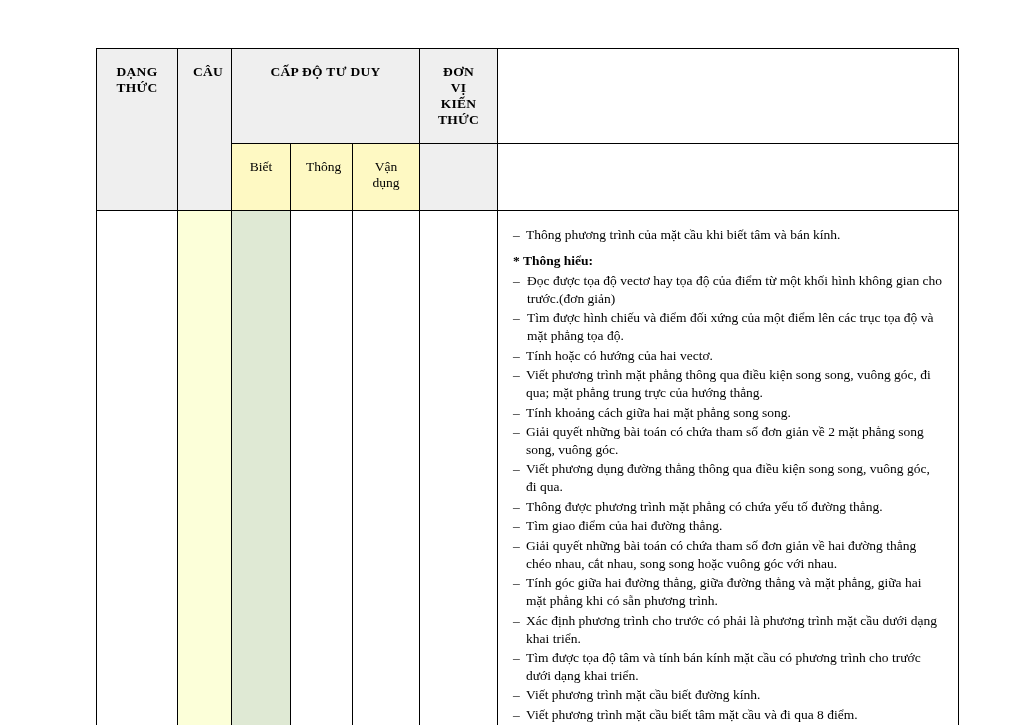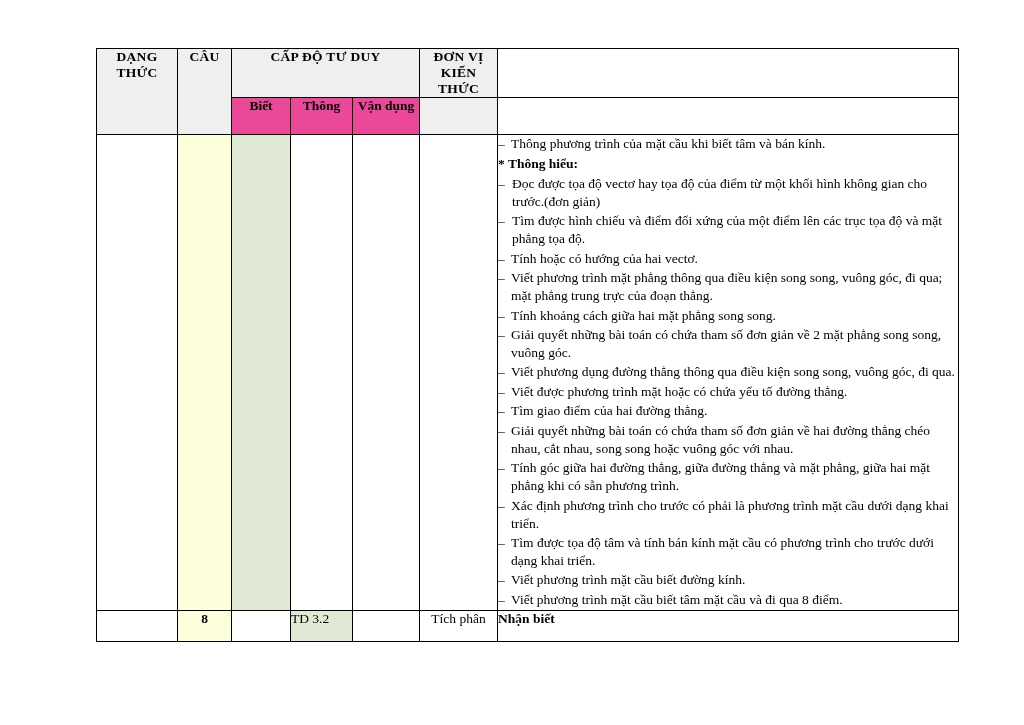--- a/index.html
+++ b/index.html
@@ -22,21 +22,21 @@
   }
   table.matrix {
     border-collapse: collapse;
     table-layout: fixed;
     width: 862px;
     font-size: 13.5px;
   }
   table.matrix td, table.matrix th {
     border: 1px solid #000000;
     vertical-align: top;
-    padding: 0;
+    padding: 15px;
   }
   
   col.c-dang { width: 81px; }
   col.c-cau  { width: 54px; }
   col.c-biet { width: 59px; }
   col.c-hieu { width: 62px; }
   col.c-van  { width: 67px; }
   col.c-donvi{ width: 78px; }
   col.c-noi  { width: 461px; }
 
@@ -45,22 +45,22 @@
     background: #efefef;
     text-align: center;
     font-weight: bold;
     vertical-align: middle;
     letter-spacing: .3px;
   }
   .hdr-tall {
     height: 82px;
   }
   .hdr-sub {
-    background: #ec4899;
-    font-weight: bold;
+    background: #fef9c3;
+    font-weight: normal;
     vertical-align: middle;
     height: 36px;
   }
   .hdr-empty {
     background: #efefef;
   }
   .hdr-blank-right {
     background: #ffffff;
   }
 
@@ -86,21 +86,21 @@
     text-align: left;
   }
   .content-list li .dash {
     position: absolute;
     left: 0;
     top: 0;
   }
   .content-list li.heading {
     padding-left: 0;
     font-weight: bold;
-    margin-top: 2px;
+    margin-top: 8px;
     margin-bottom: 2px;
   }
   .content-list li.sp-dash {
     padding-left: 14px;
   }
 
   
   .row-last td { height: 30px; }
   .c-num {
     background: #fcffd9;
@@ -163,25 +163,25 @@
         <td class="cell-hieu"></td>
         <td class="cell-van"></td>
         <td class="cell-donvi"></td>
         <td class="cell-noi">
           <ul class="content-list" id="content-list">
               <li><span class="dash">–</span><span>Thông phương trình của mặt cầu khi biết tâm và bán kính.</span></li>
               <li class="heading">* Thông hiểu:</li>
               <li class="sp-dash"><span class="dash">–</span><span>Đọc được tọa độ vectơ hay tọa độ của điểm từ một khối hình không gian cho trước.(đơn giản)</span></li>
               <li class="sp-dash"><span class="dash">–</span><span>Tìm được hình chiếu và điểm đối xứng của một điểm lên các trục tọa độ và mặt phẳng tọa độ.</span></li>
               <li><span class="dash">–</span><span>Tính hoặc có hướng của hai vectơ.</span></li>
-              <li><span class="dash">–</span><span>Viết phương trình mặt phẳng thông qua điều kiện song song, vuông góc, đi qua; mặt phẳng trung trực của đoạn thẳng.</span></li>
+              <li><span class="dash">–</span><span>Viết phương trình mặt phẳng thông qua điều kiện song song, vuông góc, đi qua; mặt phẳng trung trực của hướng thẳng.</span></li>
               <li><span class="dash">–</span><span>Tính khoảng cách giữa hai mặt phẳng song song.</span></li>
               <li><span class="dash">–</span><span>Giải quyết những bài toán có chứa tham số đơn giản về 2 mặt phẳng song song, vuông góc.</span></li>
               <li><span class="dash">–</span><span>Viết phương dụng đường thẳng thông qua điều kiện song song, vuông góc, đi qua.</span></li>
-              <li><span class="dash">–</span><span>Viết được phương trình mặt hoặc có chứa yếu tố đường thẳng.</span></li>
+              <li><span class="dash">–</span><span>Thông được phương trình mặt phẳng có chứa yếu tố đường thẳng.</span></li>
               <li><span class="dash">–</span><span>Tìm giao điểm của hai đường thẳng.</span></li>
               <li><span class="dash">–</span><span>Giải quyết những bài toán có chứa tham số đơn giản về hai đường thẳng chéo nhau, cắt nhau, song song hoặc vuông góc với nhau.</span></li>
               <li><span class="dash">–</span><span>Tính góc giữa hai đường thẳng, giữa đường thẳng và mặt phẳng, giữa hai mặt phẳng khi có sẵn phương trình.</span></li>
               <li><span class="dash">–</span><span>Xác định phương trình cho trước có phải là phương trình mặt cầu dưới dạng khai triển.</span></li>
               <li><span class="dash">–</span><span>Tìm được tọa độ tâm và tính bán kính mặt cầu có phương trình cho trước dưới dạng khai triển.</span></li>
               <li><span class="dash">–</span><span>Viết phương trình mặt cầu biết đường kính.</span></li>
               <li><span class="dash">–</span><span>Viết phương trình mặt cầu biết tâm mặt cầu và đi qua 8 điểm.</span></li>
             </ul>
         </td>
       </tr>

